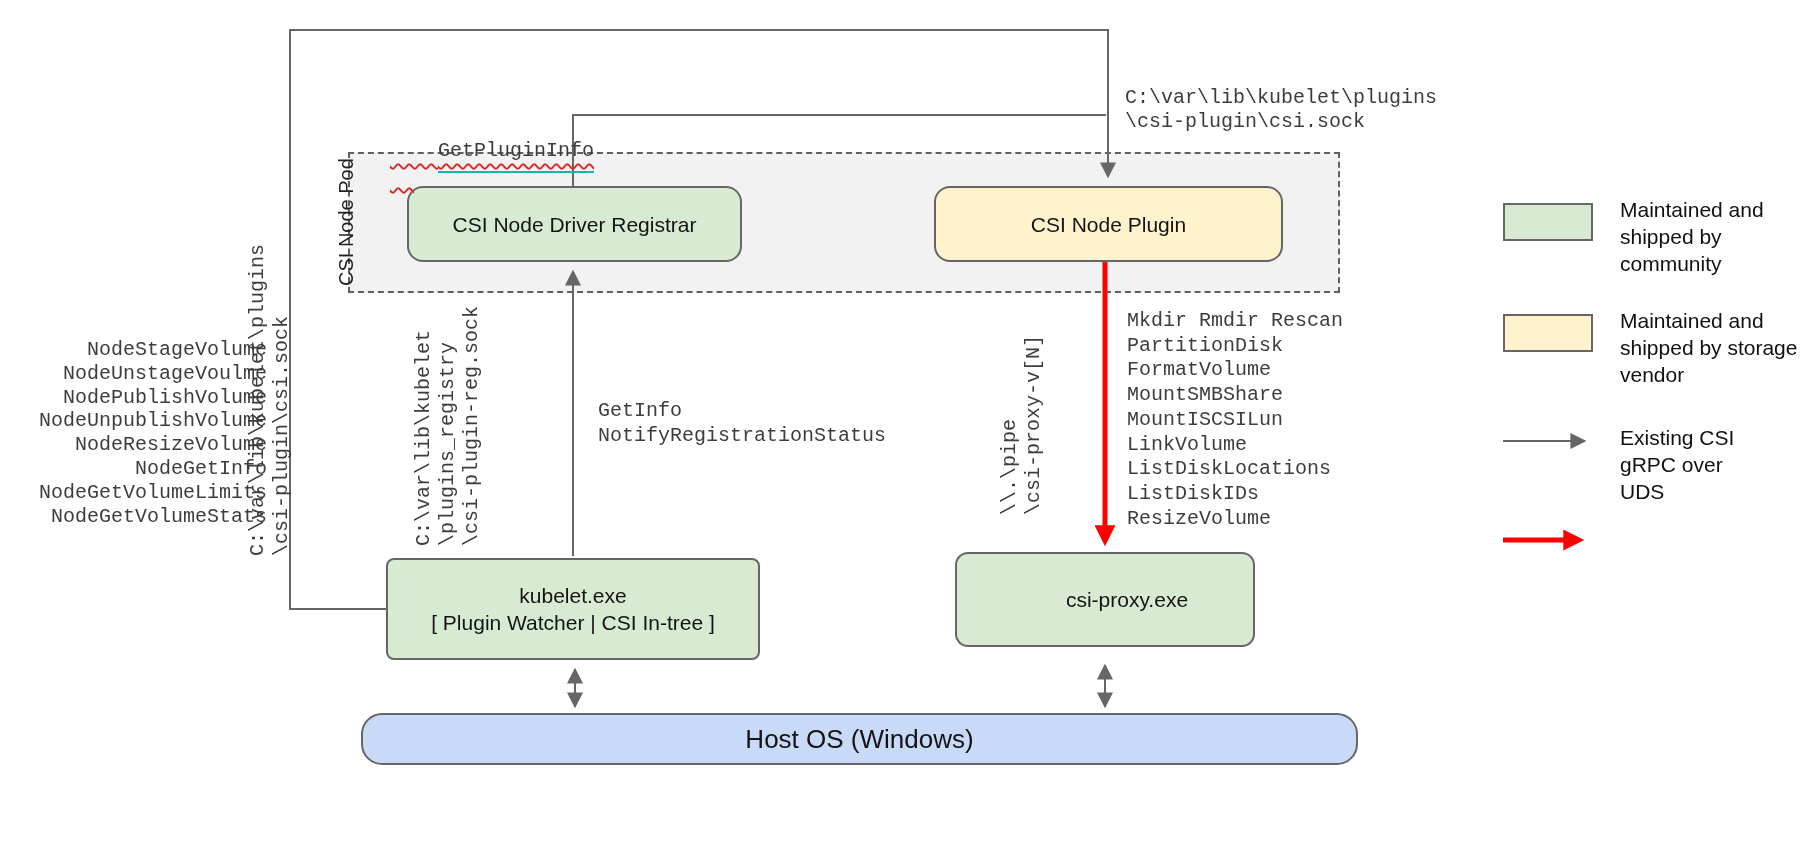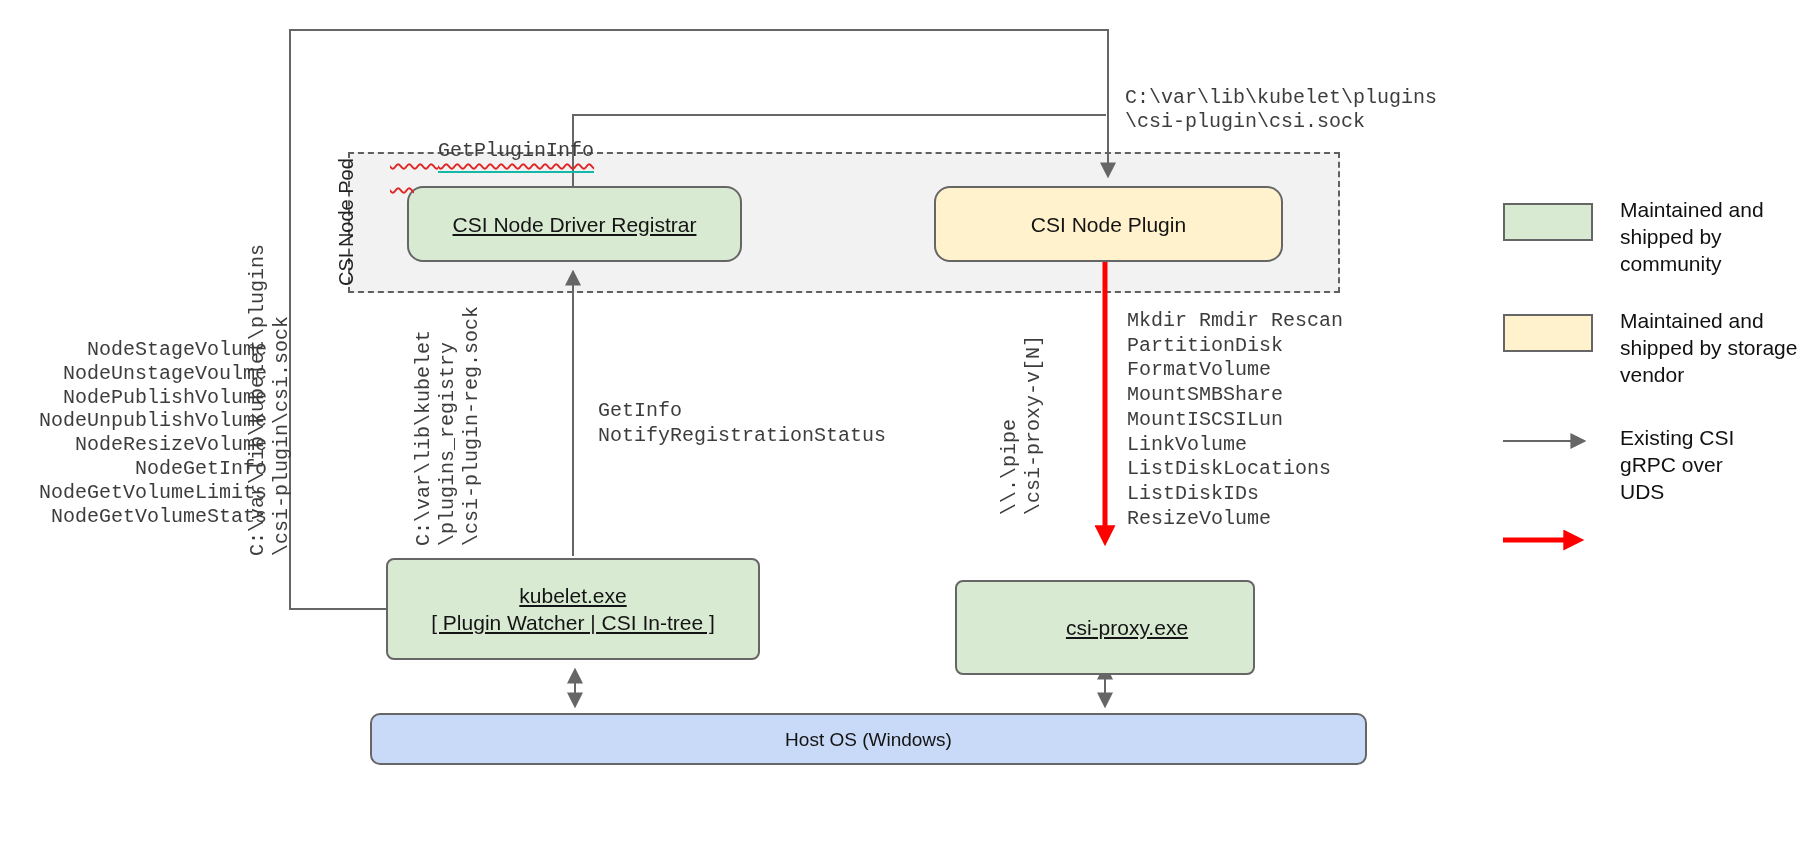--- a/index.html
+++ b/index.html
@@ -20,29 +20,29 @@
     position:absolute; left:348px; top:152px; width:992px; height:141px;
     background:var(--pod_gray,#f2f2f2); border:2px dashed #606060;
   }
 
   
   .node-box{
     position:absolute; border:2px solid #666; border-radius:16px;
     display:flex; align-items:center; justify-content:center; text-align:center;
     font-size:21px; line-height:27px; color:#141414; white-space:pre;
   }
-  .green{ background:var(--community_green,#d9ead3);text-decoration:underline; }
+  .green{ background:var(--community_green,#d9ead3); }
   .yellow{ background:var(--vendor_yellow,#fff2cc); }
   .blue{ background:var(--host_blue,#c9daf8); }
 
   #registrar-box{ left:407px; top:186px; width:335px; height:76px; }
   #plugin-box{ left:934px; top:186px; width:349px; height:76px;align-items:center; }
   #kubelet-box{ left:386px; top:558px; width:374px; height:102px; border-radius:8px; }
-  #csiproxy-box{ left:955px; top:580px; width:300px; height:95px; border-radius:8px;padding-left:44px; }
-  #hostos-box{ left:361px; top:713px; width:997px; height:52px; border-radius:10px; font-size:19px;margin-left:9px; }
+  #csiproxy-box{ left:955px; top:552px; width:300px; height:95px; border-radius:13px;padding-left:44px; }
+  #hostos-box{ left:361px; top:713px; width:997px; height:52px; border-radius:21px; font-size:26px; }
 
   
   .vlabel{ position:absolute; transform:rotate(-90deg); transform-origin:0 100%; white-space:pre; }
   #pod-vlabel{ left:358px; top:262px; height:24px; font-size:20px; line-height:24px; color:#222;
                font-family:"Liberation Sans", sans-serif; }
   #sock-vlabel{ left:294px; top:508px; height:48px; }
   #regsock-vlabel{ left:484px; top:474px; height:72px; }
   #pipe-vlabel{ left:1046px; top:467px; height:48px; }
 
   

